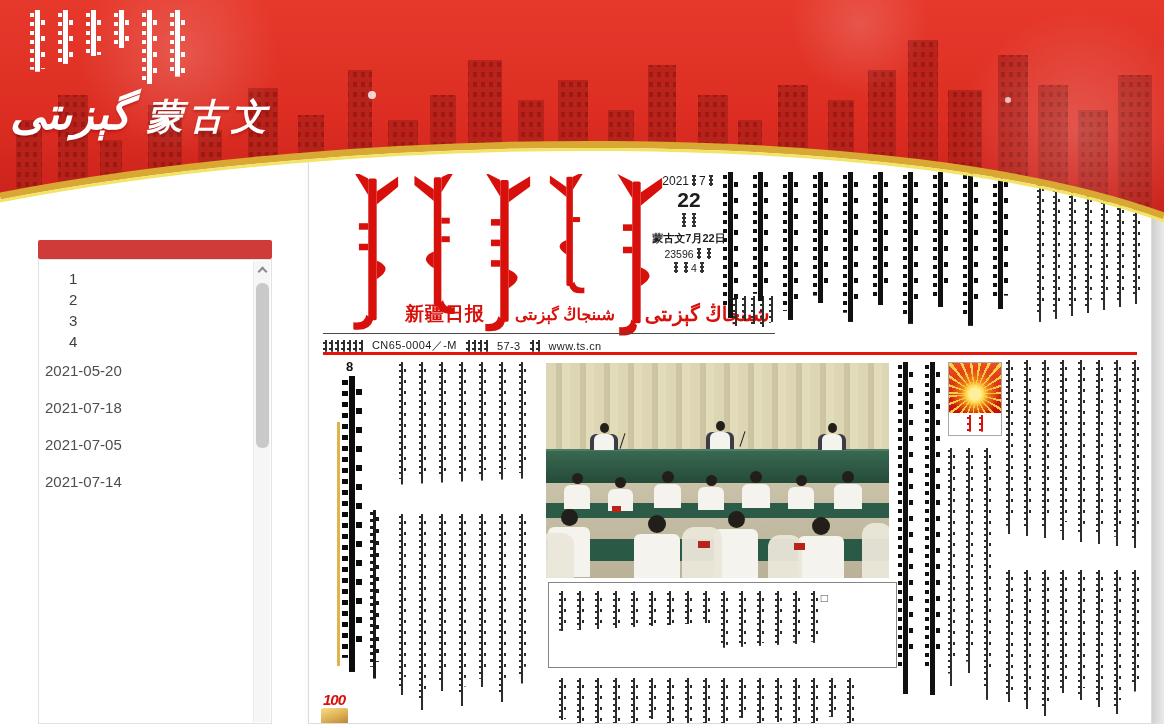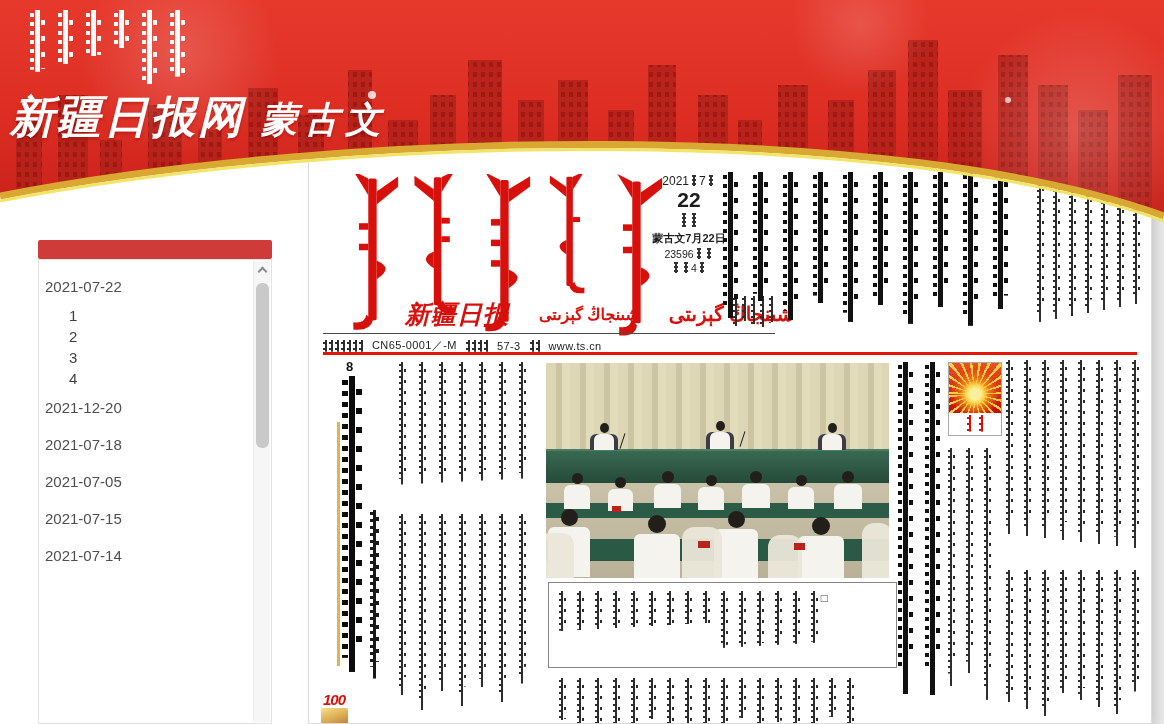--- a/index.html
+++ b/index.html
@@ -59,21 +59,21 @@
       repeating-linear-gradient(to bottom,transparent 0 5px,var(--ink) 5px 11px,transparent 11px 19px) no-repeat 14px 8px/6px 86%}
   .cols.white .mcol{--ink:#ffffff}
   .cols.redink .mcol{--ink:#d8100c}
   .cols.tinycol .mcol{width:5px}
   .cols.inline{display:inline-flex;gap:2px;vertical-align:middle}
   .cols.inline .mcol{width:4px}
 
   
   .mast-script{left:35px;top:24px;display:flex;align-items:flex-start;gap:10px}
   .mast-row2{left:96px;top:146px;height:36px;display:flex;align-items:center;gap:30px;color:#d8100c;white-space:nowrap}
-  .cn-cal{font-size:25px;font-weight:bold;font-style:italic;letter-spacing:1px}
+  .cn-cal{font-size:19px;font-weight:bold;letter-spacing:1px}
   .uy1{font-size:16px;font-weight:bold}
   .uy2{font-size:20px;font-weight:bold}
   .date-block{left:334px;top:24px;width:92px;text-align:center;color:#1d1d1d}
   .dl1{font-size:12px}
   .dl2{font-size:21px;font-weight:bold;line-height:24px}
   .dl3{line-height:15px;margin-top:1px}
   .dl4{font-size:11px;font-weight:bold;margin-top:3px}
   .dl5,.dl6{font-size:10.5px;margin-top:2px}
   .ig{display:inline-block;width:4px;height:11px;margin:0 3px;vertical-align:-1px;
     background:
@@ -213,21 +213,21 @@
     <div class="abs mast-info">
       <span class="cols inline">
           <div class="mcol" style="height: 12px;"></div>
           <div class="mcol" style="height: 12px;"></div>
           <div class="mcol" style="height: 12px;"></div>
           <div class="mcol" style="height: 12px;"></div>
           <div class="mcol" style="height: 12px;"></div>
           <div class="mcol" style="height: 12px;"></div>
           <div class="mcol" style="height: 12px;"></div>
         </span>
-      <span>CN65-0001／-M</span>
+      <span>CN65-0004／-M</span>
       <span class="cols inline">
           <div class="mcol" style="height: 12px;"></div>
           <div class="mcol" style="height: 12px;"></div>
           <div class="mcol" style="height: 12px;"></div>
           <div class="mcol" style="height: 12px;"></div>
         </span>
       <span>57-3</span>
       <span class="cols inline">
           <div class="mcol" style="height: 12px;"></div>
           <div class="mcol" style="height: 12px;"></div>
@@ -506,38 +506,36 @@
     </svg>
     <div class="logo-cols cols bold white" style="gap:13px">
         <div class="mcol" style="height: 63px;"></div>
         <div class="mcol" style="height: 55px;"></div>
         <div class="mcol" style="height: 47px;"></div>
         <div class="mcol" style="height: 39px;"></div>
         <div class="mcol" style="height: 76px;"></div>
         <div class="mcol" style="height: 68px;"></div>
       </div>
     <div class="site-title">
-      <span>新疆日报网</span><span class="edition">蒙古文</span>
+      <span>گېزىتى</span><span class="edition">蒙古文</span>
     </div>
   </header>
 
   <aside class="sidebar">
     <div class="sidebar-cap"></div>
     <div class="sidebar-panel">
       <nav>
 
-      <a href="#" class="item-date">2021-07-22</a>
           <a href="#" class="item-page">1</a>
           <a href="#" class="item-page">2</a>
           <a href="#" class="item-page">3</a>
           <a href="#" class="item-page">4</a>
-          <a href="#" class="item-date">2021-12-20</a>
+          <a href="#" class="item-date">2021-05-20</a>
           <a href="#" class="item-date">2021-07-18</a>
           <a href="#" class="item-date">2021-07-05</a>
-          <a href="#" class="item-date">2021-07-15</a>
           <a href="#" class="item-date">2021-07-14</a>
         </nav>
       <div class="scrollbar">
         <div class="scroll-up">
             <span class="chev"></span>
           </div>
         <div class="scroll-thumb"></div>
       </div>
     </div>
   </aside>

